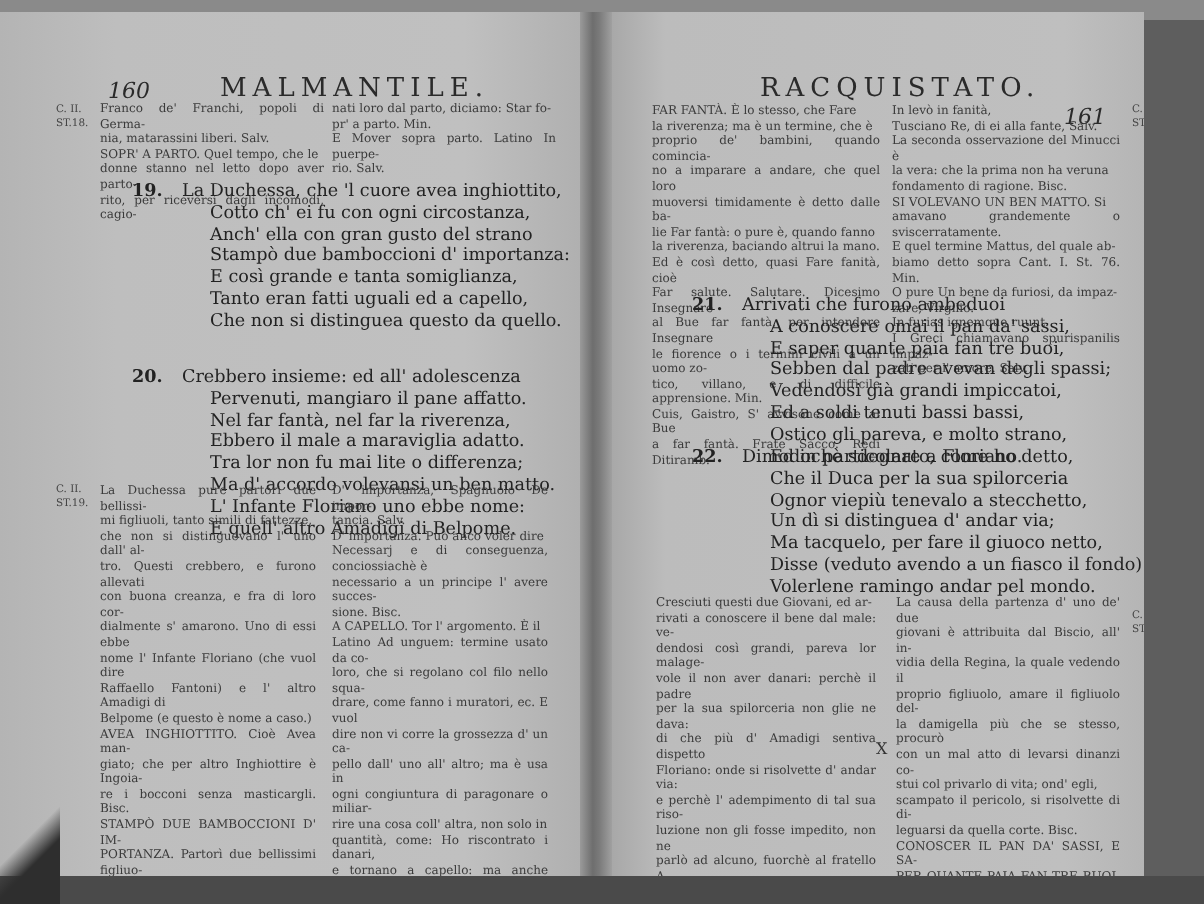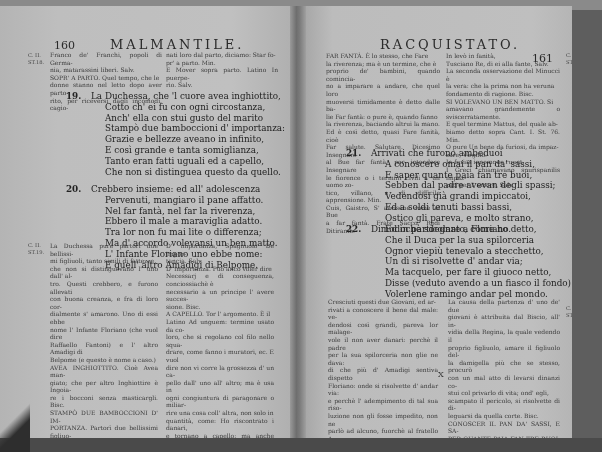--- a/index.html
+++ b/index.html
@@ -6,21 +6,21 @@
   body{width:602px;height:452px;overflow:hidden;background:#5e5e5e;position:relative;font-family:"DejaVu Serif","Liberation Serif",serif;color:#2a2a2a;}
   .bg-top{position:absolute;left:0;top:0;width:602px;height:10px;background:#8a8a8a;}
   .bg-bottom{position:absolute;left:0;top:438px;width:602px;height:14px;background:#4a4a4a;}
   .page{position:absolute;top:6px;height:432px;background:#bdbdbd;overflow:hidden;}
   .page-left{left:0;width:290px;background:linear-gradient(90deg,#b4b4b4 0%,#bebebe 20%,#c0c0c0 80%,#b0b0b0 100%);}
   .page-right{left:306px;width:266px;background:linear-gradient(90deg,#a8a8a8 0%,#bcbcbc 10%,#bfbfbf 85%,#b5b5b5 100%);}
   .gutter{position:absolute;left:290px;top:6px;width:16px;height:432px;background:linear-gradient(90deg,#9a9a9a,#6e6e6e 40%,#7a7a7a 60%,#a0a0a0);}
   .corner-shadow{position:absolute;left:0;top:400px;width:30px;height:52px;background:linear-gradient(135deg,transparent 40%,#2e2e2e 60%);}
 
   .header{position:absolute;top:31px;font-size:13px;letter-spacing:3px;text-align:right;}
-  .pnum{position:absolute;top:33px;font-size:11px;letter-spacing:0;}
+  .pnum{position:absolute;top:33px;font-size:11px;font-style:italic;letter-spacing:0;}
   .notes{position:absolute;font-size:6px;line-height:7.6px;color:#3a3a3a;text-align:justify;}
   .notes p{margin:0;}
   .margin-ref{position:absolute;font-size:5.2px;line-height:7px;color:#444;}
   .stanza{position:absolute;font-size:8.8px;line-height:10.8px;color:#222;}
   .stanza .num{position:absolute;left:0;top:0;font-weight:bold;}
   .stanza .lines{position:absolute;left:25px;top:0;white-space:nowrap;}
   .stanza .lines div{padding-left:14px;}
   .stanza .lines div:first-child{padding-left:0;}
   .sig{position:absolute;font-size:8px;color:#333;}
 </style>
@@ -50,23 +50,22 @@
     <p>pr' a parto. Min.</p>
     <p>E Mover sopra parto. Latino In puerpe-</p>
     <p>rio. Salv.</p>
   </div>
 
   <div class="stanza" style="left:66px;top:85px;">
     <span class="num">19.</span>
     <div class="lines">
       <div>La Duchessa, che 'l cuore avea inghiottito,</div>
       <div>Cotto ch' ei fu con ogni circostanza,</div>
-      <div>Anch' ella con stui gusto del marito</div>
+      <div>Anch' ella con gran gusto del strano</div>
       <div>Stampò due bamboccioni d' importanza:</div>
-      <div>Grazie e bellezze aveano in infinito,</div>
       <div>E così grande e tanta somiglianza,</div>
       <div>Tanto eran fatti uguali ed a capello,</div>
       <div>Che non si distinguea questo da quello.</div>
     </div>
   </div>
 
   <div class="stanza" style="left:66px;top:178px;">
     <span class="num">20.</span>
     <div class="lines">
       <div>Crebbero insieme: ed all' adolescenza</div>
@@ -178,21 +177,21 @@
       <div>Ed in particolare a Floriano.</div>
     </div>
   </div>
 
   <div class="stanza" style="left:40px;top:218px;">
     <span class="num">22.</span>
     <div class="lines">
       <div>Dimodochè sdegnato, come ho detto,</div>
       <div>Che il Duca per la sua spilorceria</div>
       <div>Ognor viepiù tenevalo a stecchetto,</div>
-      <div>Un dì si risolvette d' andar via;</div>
+      <div>Un dì si distinguea d' andar via;</div>
       <div>Ma tacquelo, per fare il giuoco netto,</div>
       <div>Disse (veduto avendo a un fiasco il fondo)</div>
       <div>Volerlene ramingo andar pel mondo.</div>
     </div>
   </div>
 
   <div class="notes" style="left:22px;top:292px;width:110px;">
     <p>Cresciuti questi due Giovani, ed ar-</p>
     <p>rivati a conoscere il bene dal male: ve-</p>
     <p>dendosi così grandi, pareva lor malage-</p>

